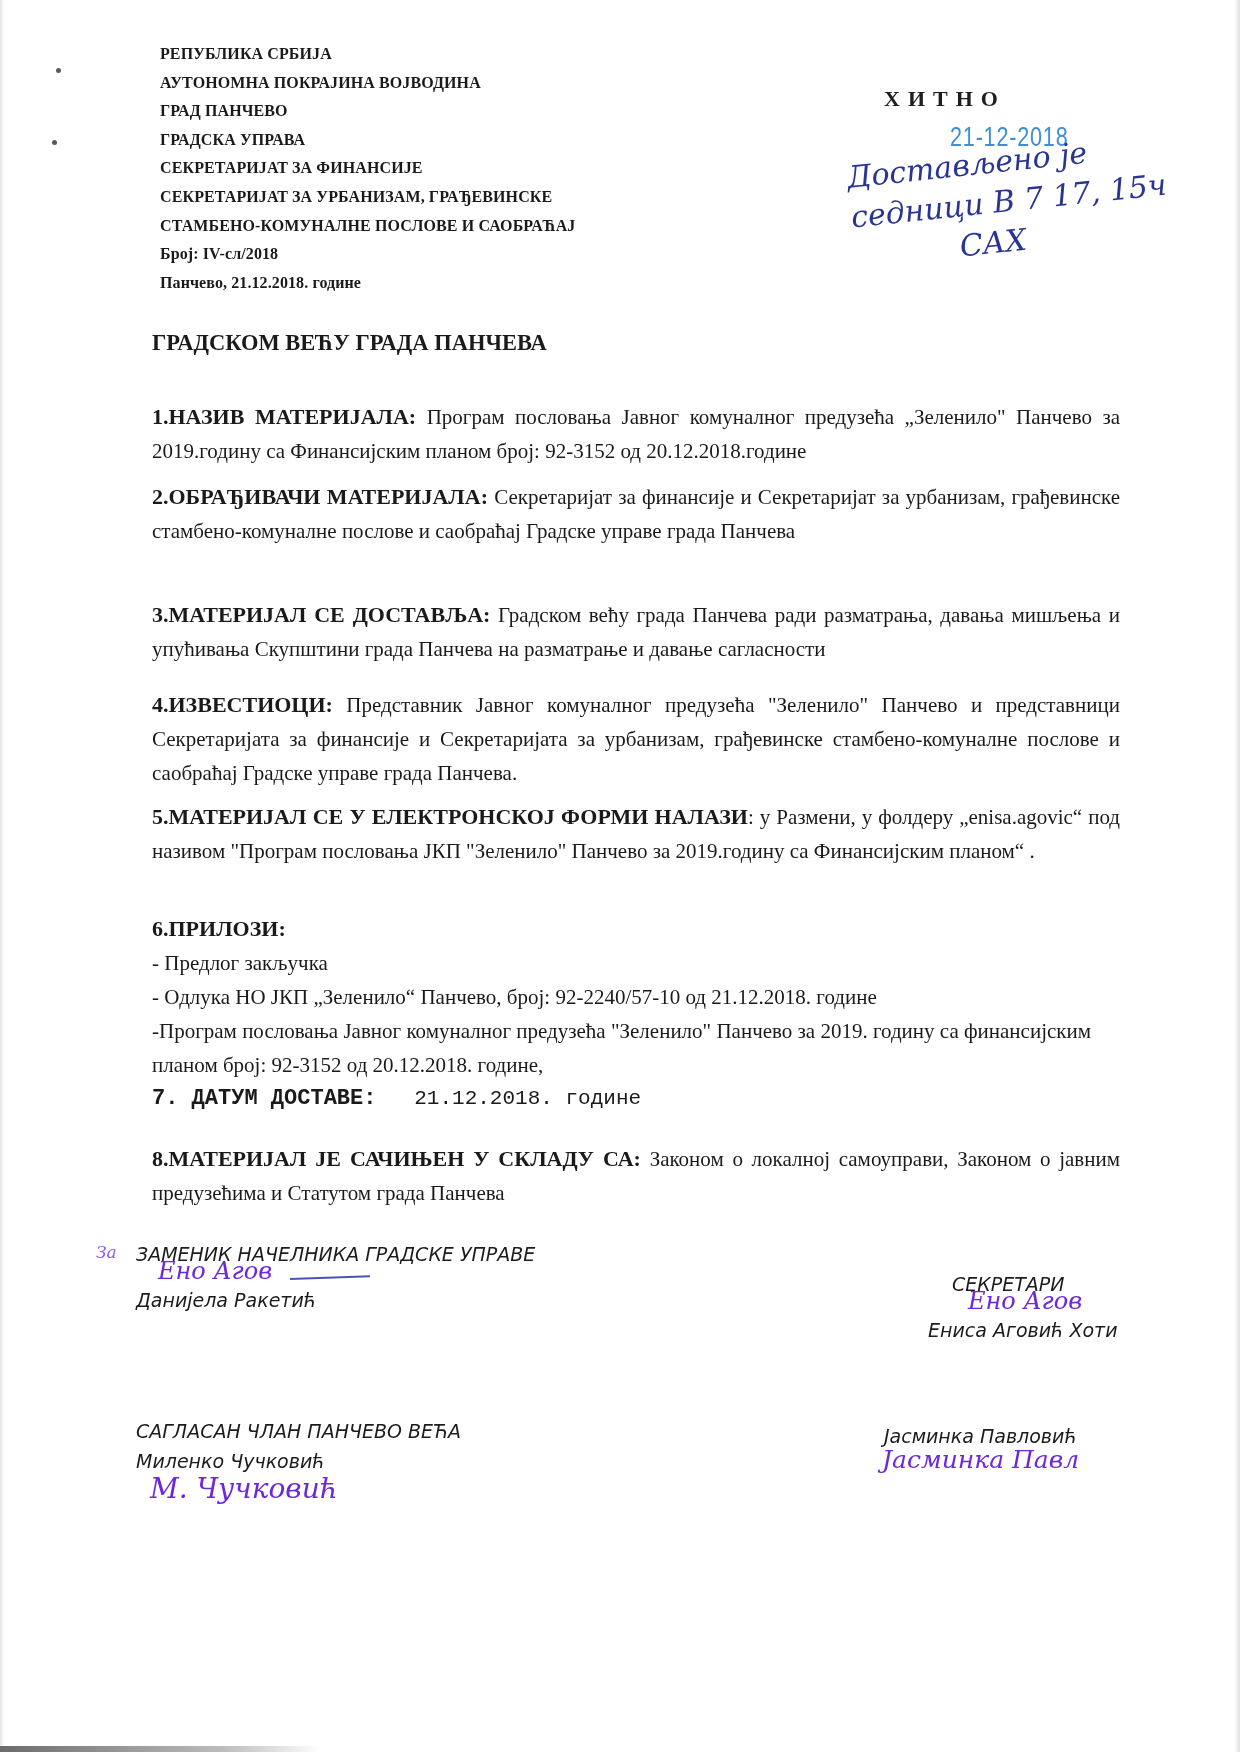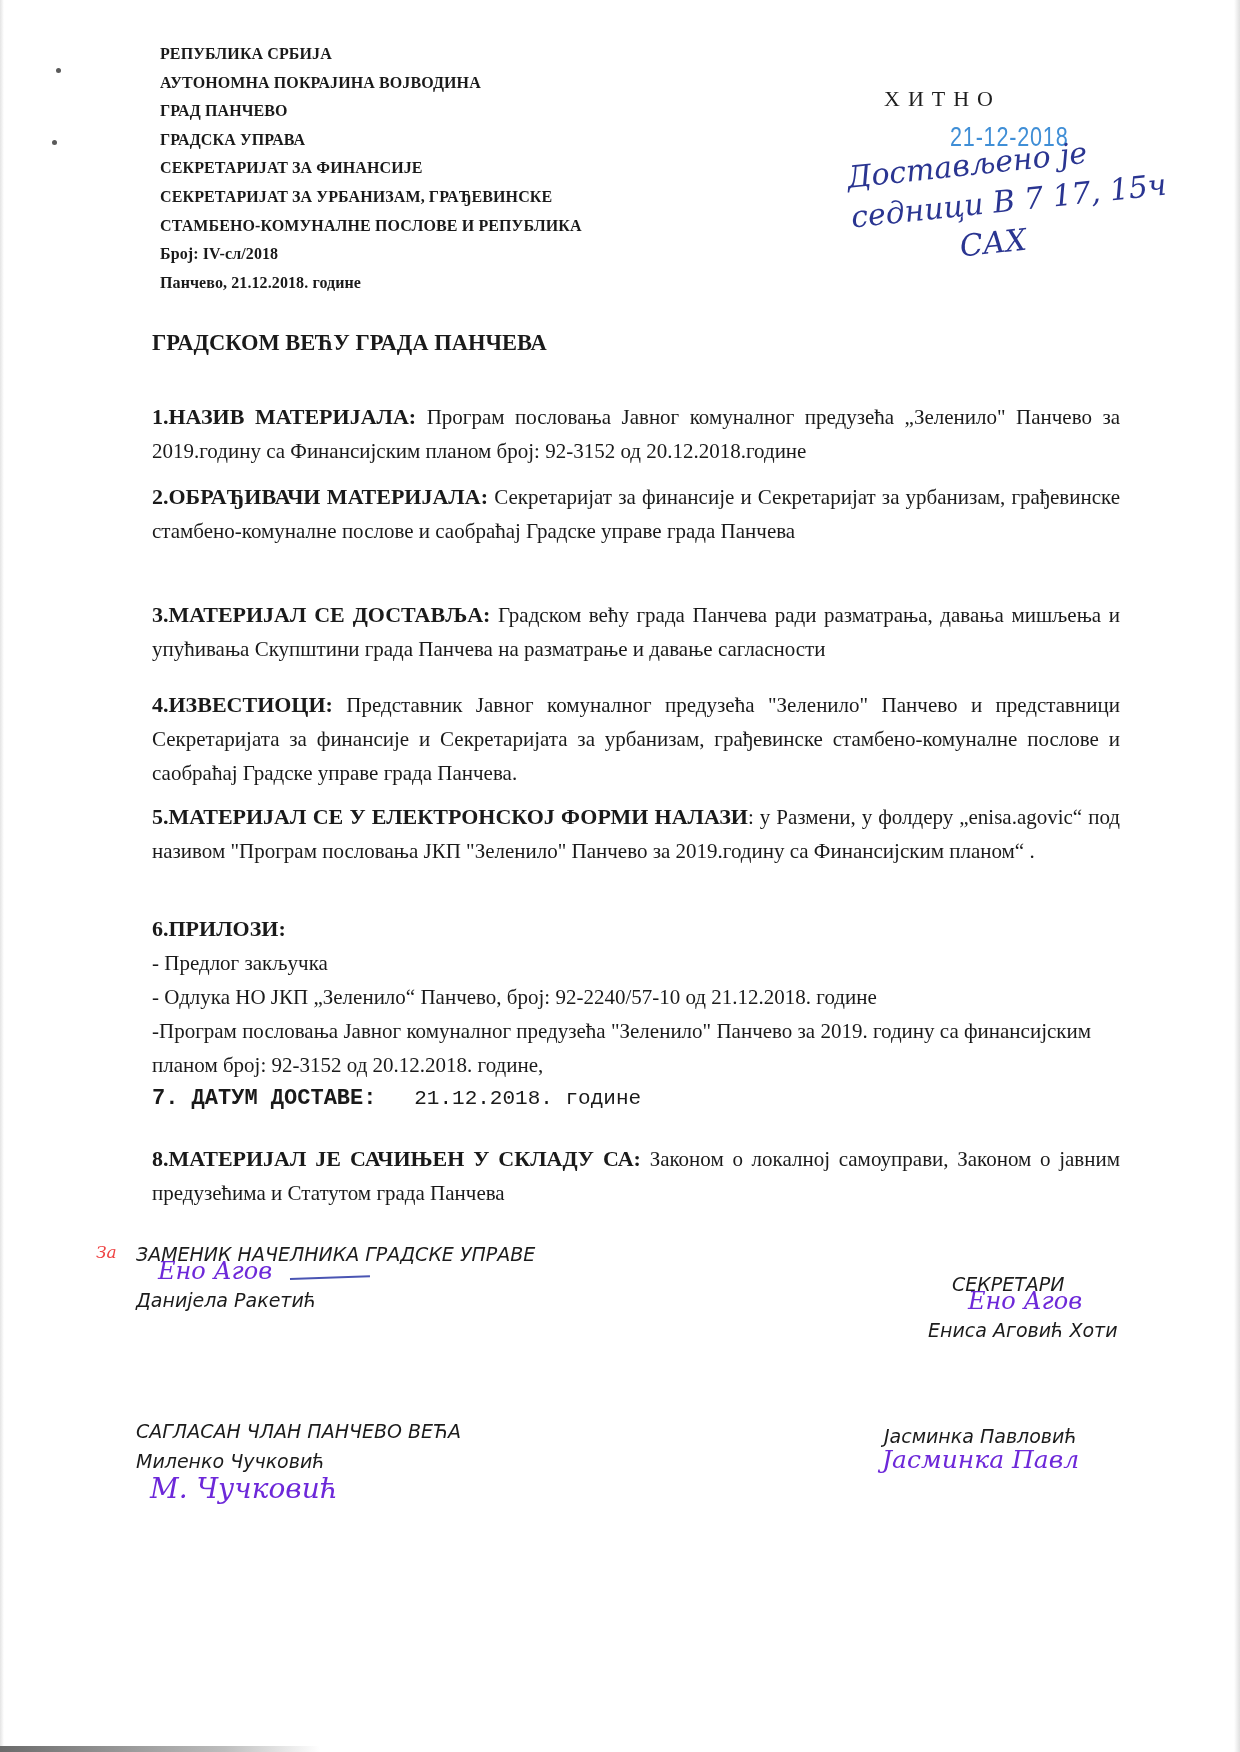--- a/index.html
+++ b/index.html
@@ -34,21 +34,21 @@
 
     .header-block {
       position: absolute; left: 160px; top: 40px;
       font-weight: bold; font-size: 16px; line-height: 28.6px;
       letter-spacing: 0.1px;
     }
     .header-block .line { white-space: nowrap; }
 
     .urgent {
       position: absolute; left: 884px; top: 86px;
-      font-size: 22px; font-weight: normal; letter-spacing: 8px; color: #1e1e1e;
+      font-size: 22px; font-weight: bold; letter-spacing: 8px; color: #1e1e1e;
     }
     .stamp-date {
       position: absolute; left: 950px; top: 122px;
       font-family: "Liberation Sans", "DejaVu Sans", sans-serif;
       font-size: 27px; color: #3f8ed6; letter-spacing: 1px;
       transform: scaleX(0.8); transform-origin: left top;
     }
     .handnote {
       position: absolute; left: 845px; top: 158px; width: 340px;
       font-family: "DejaVu Serif", serif; font-style: italic;
@@ -83,21 +83,21 @@
     .sig .title { white-space: nowrap; }
     .sig .name { white-space: nowrap; }
     .signature-scrawl {
       font-family: "DejaVu Serif", serif; font-style: italic;
       color: #6d28d9; font-size: 24px; white-space: nowrap;
       position: relative;
     }
     .za-mark {
       position: absolute; left: 96px; top: 1242px;
       font-family: "DejaVu Serif", serif; font-style: italic;
-      color: #ef4444; font-size: 17px;
+      color: #8b5cf6; font-size: 17px;
     }
     .scrawl-line {
       position: absolute; height: 2px; background: #4a55b3;
       transform-origin: left center;
     }
   </style>
 </head>
 <body>
 
 <div class="page-edge-left"></div>
@@ -106,21 +106,21 @@
 <div class="margin-dot" style="left:56px;top:68px;"></div>
 <div class="margin-dot" style="left:52px;top:140px;"></div>
 
 <div class="header-block">
   <div class="line">РЕПУБЛИКА СРБИЈА</div>
   <div class="line">АУТОНОМНА ПОКРАЈИНА ВОЈВОДИНА</div>
   <div class="line">ГРАД ПАНЧЕВО</div>
   <div class="line">ГРАДСКА УПРАВА</div>
   <div class="line">СЕКРЕТАРИЈАТ ЗА ФИНАНСИЈЕ</div>
   <div class="line">СЕКРЕТАРИЈАТ ЗА УРБАНИЗАМ, ГРАЂЕВИНСКЕ</div>
-  <div class="line">СТАМБЕНО-КОМУНАЛНЕ ПОСЛОВЕ И РЕПУБЛИКА</div>
+  <div class="line">СТАМБЕНО-КОМУНАЛНЕ ПОСЛОВЕ И САОБРАЋАЈ</div>
   <div class="line">Број: IV-сл/2018</div>
   <div class="line">Панчево, 21.12.2018. године</div>
 </div>
 
 <div class="urgent">ХИТНО</div>
 <div class="stamp-date">21-12-2018</div>
 
 <div class="handnote">
   <div>Достављено је</div>
   <div>седници В 7 17, 15ч</div>

